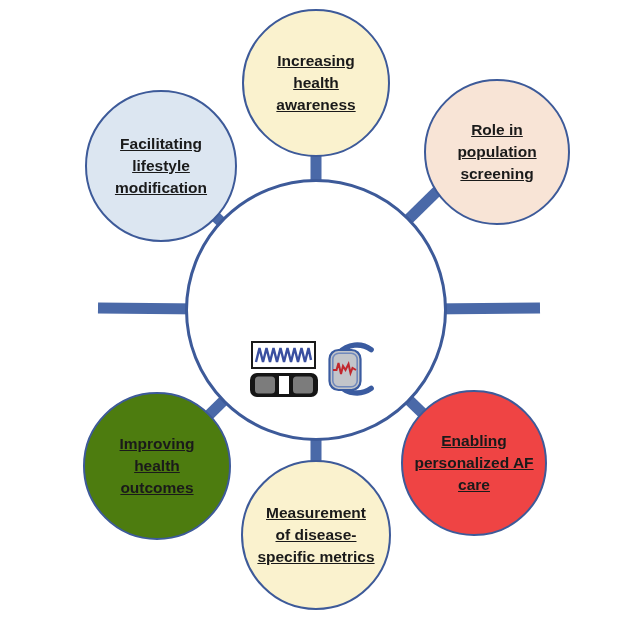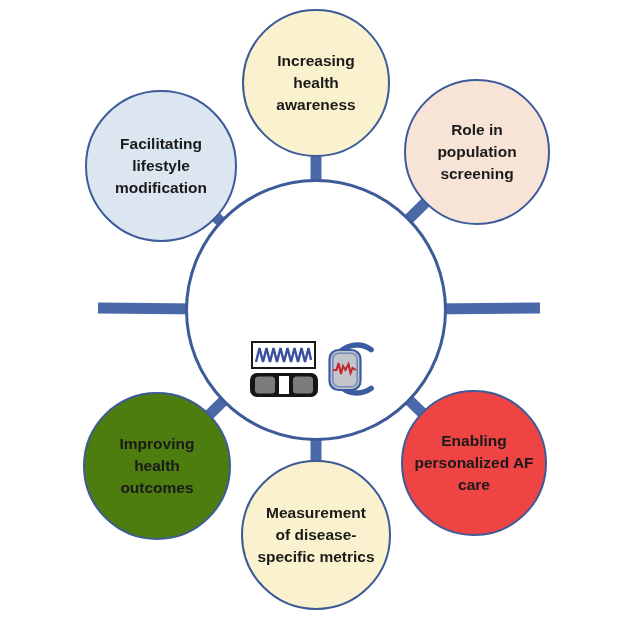--- a/index.html
+++ b/index.html
@@ -4,21 +4,21 @@
 <style>
   html,body{margin:0;padding:0;background:#ffffff;}
   #stage{
     position:relative;width:630px;height:642px;background:#ffffff;overflow:hidden;
     font-family:"Liberation Sans",sans-serif;
   }
   #connectors{position:absolute;left:0;top:0;z-index:1;}
   .connector{stroke:var(--connector,#4A69A8);stroke-width:11px;}
   .circle{
     position:absolute;border-radius:50%;box-sizing:border-box;z-index:2;
-    display:flex;align-items:center;justify-content:center;text-align:center;
+    display:flex;align-items:center;justify-content:center;text-align:center;text-decoration:underline;
   }
   .sat{
     border:2.5px solid var(--circle-border,#3D5A99);
     font-weight:700;font-size:15.5px;line-height:22px;
     color:var(--label-text,#1A1A1A);
   }
   .sat .lbl{white-space:pre-line;}
   #center-circle{
     left:185px;top:179px;width:262px;height:262px;
     border:3px solid var(--circle-border,#3D5A99);
@@ -28,21 +28,21 @@
     position:absolute;left:185px;top:252px;width:262px;z-index:3;
     text-align:center;font-weight:700;font-size:28px;line-height:36px;
     color:var(--title-text,#24335C);white-space:pre-line;
   }
   #center-icons{
     position:absolute;left:185px;top:340px;width:262px;z-index:3;
     display:flex;justify-content:center;align-items:flex-start;gap:9px;
   }
   
   #sat-0{left:242px;top:9px;width:148px;height:148px;}
-  #sat-1{left:404px;top:79px;width:146px;height:146px;justify-content:center;}
+  #sat-1{left:424px;top:79px;width:146px;height:146px;justify-content:center;}
   #sat-2{left:466px;top:234px;width:148px;height:148px;}
   #sat-3{left:401px;top:390px;width:146px;height:146px;}
   #sat-4{left:241px;top:460px;width:150px;height:150px;}
   #sat-5{left:83px;top:392px;width:148px;height:148px;}
   #sat-6{left:24px;top:234px;width:148px;height:148px;}
   #sat-7{left:85px;top:90px;width:152px;height:152px;text-align:center;}
 </style>
 </head>
 <body>
 

